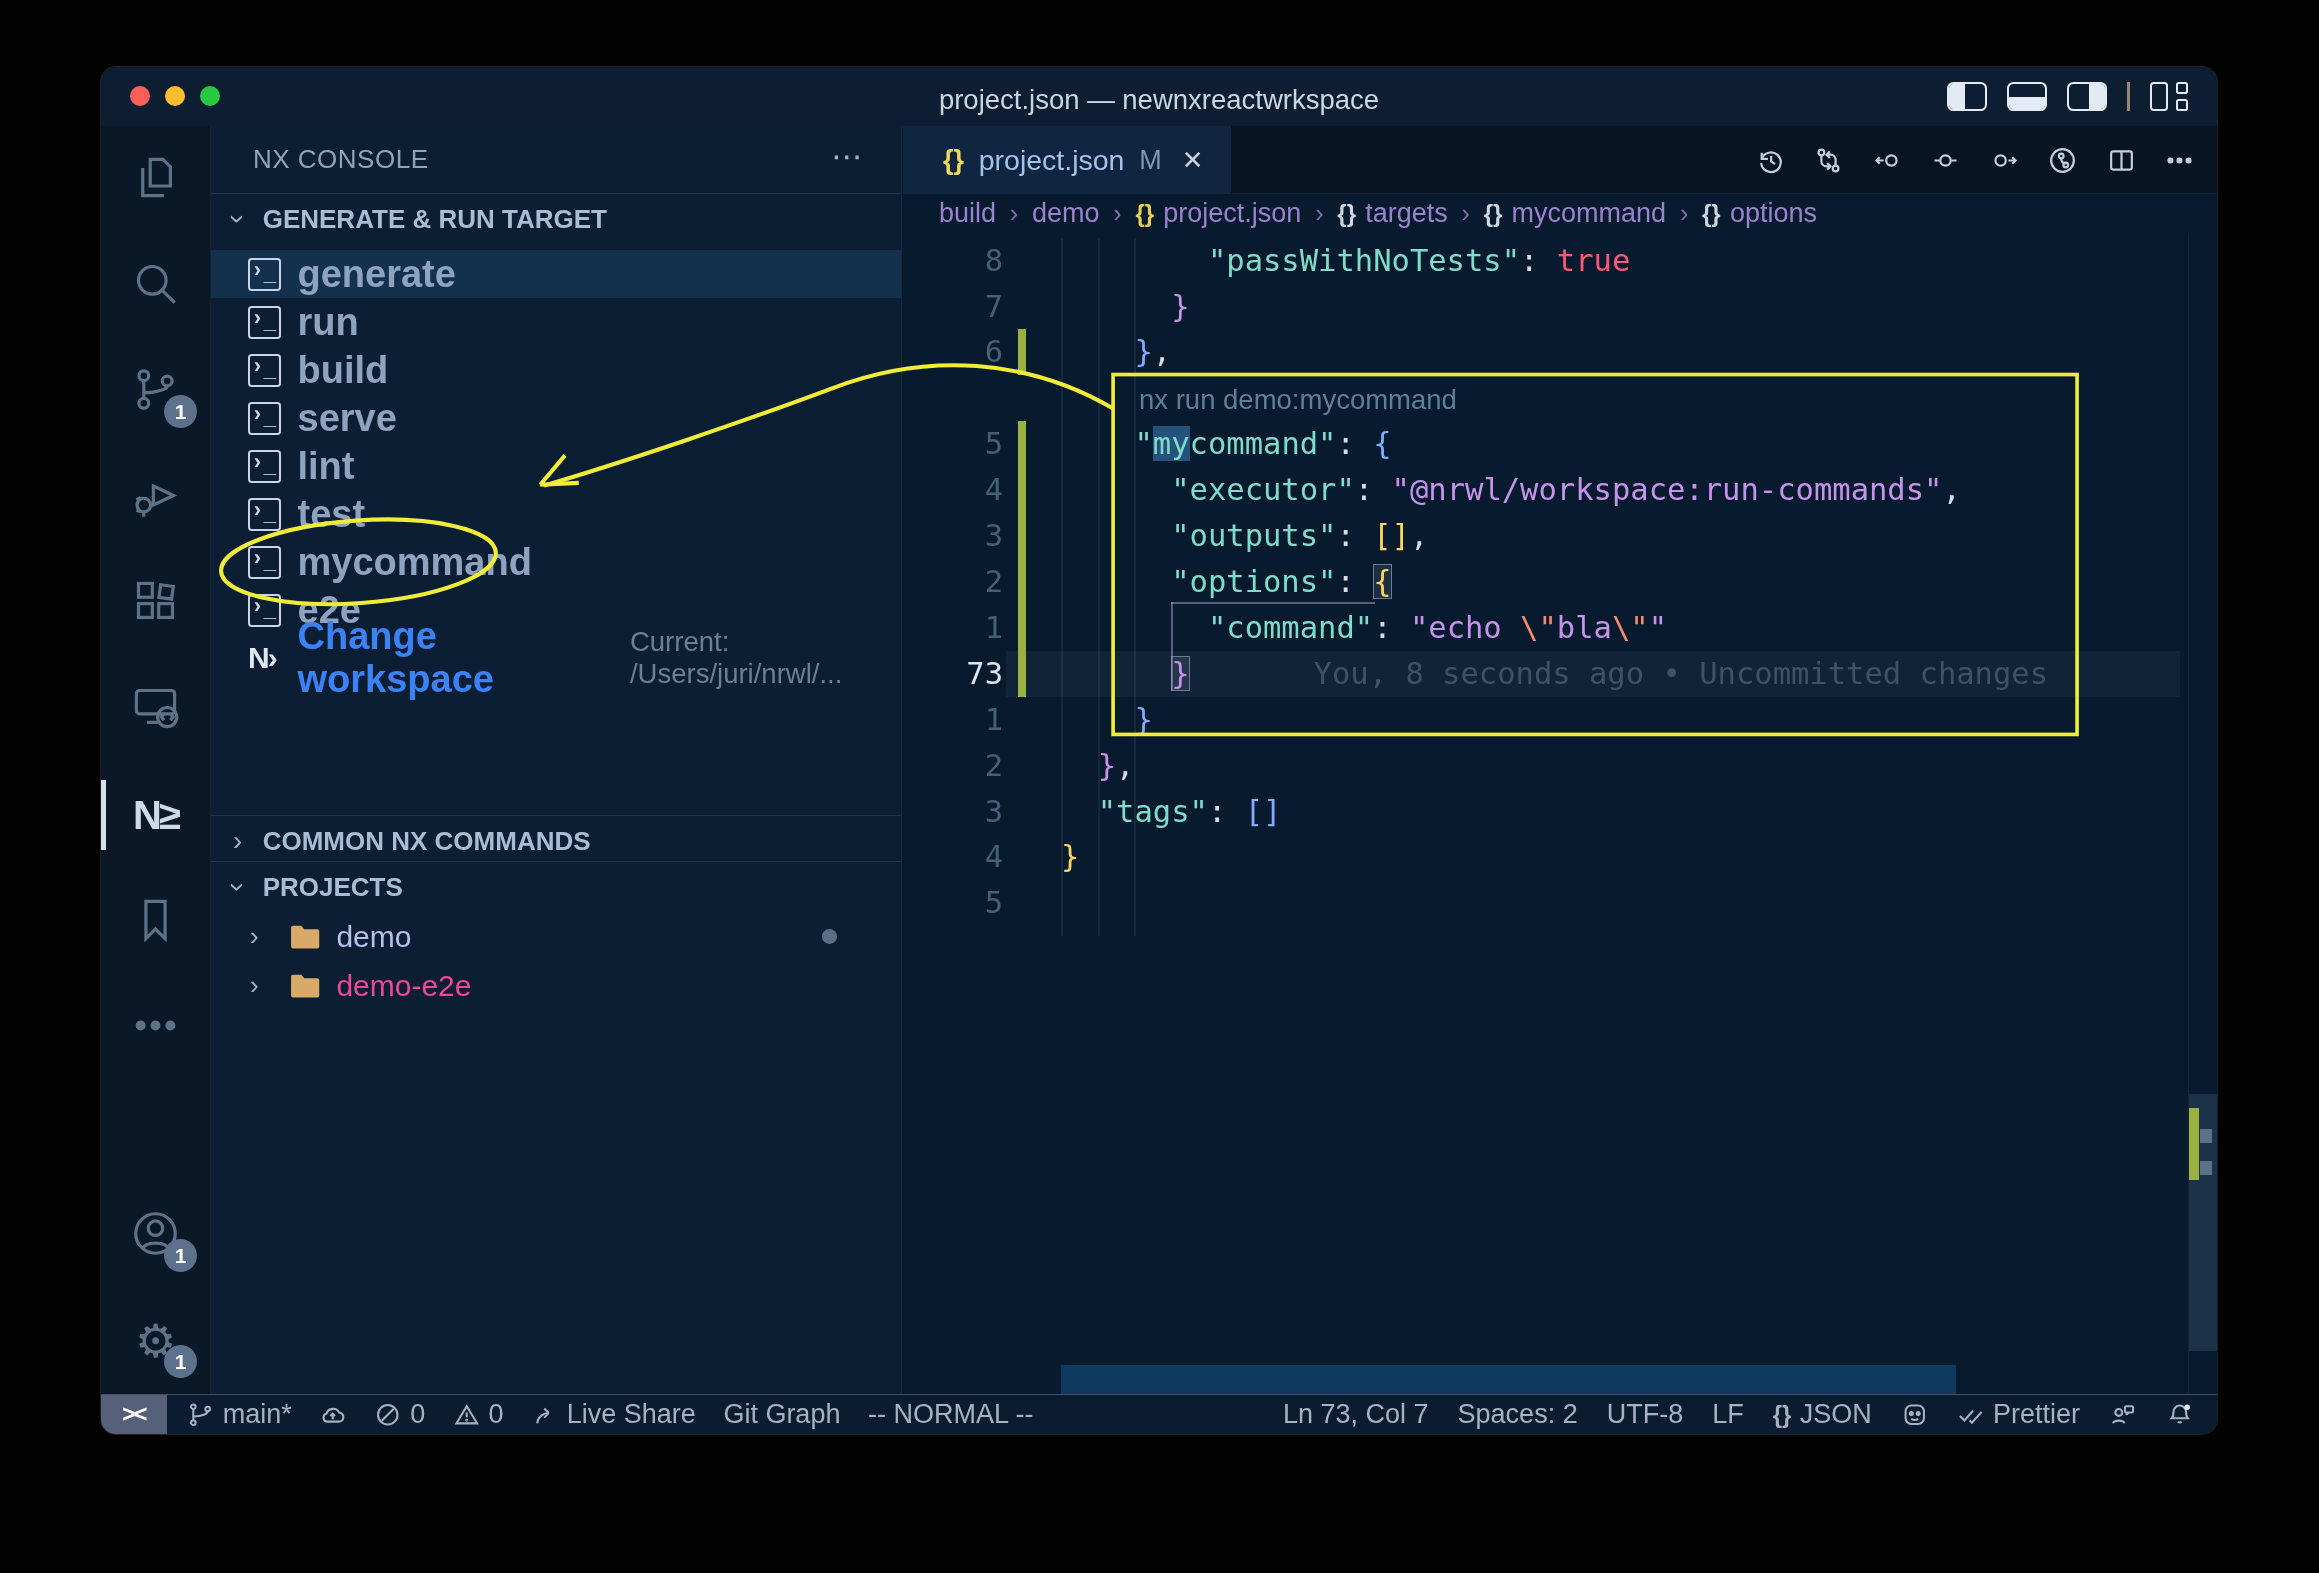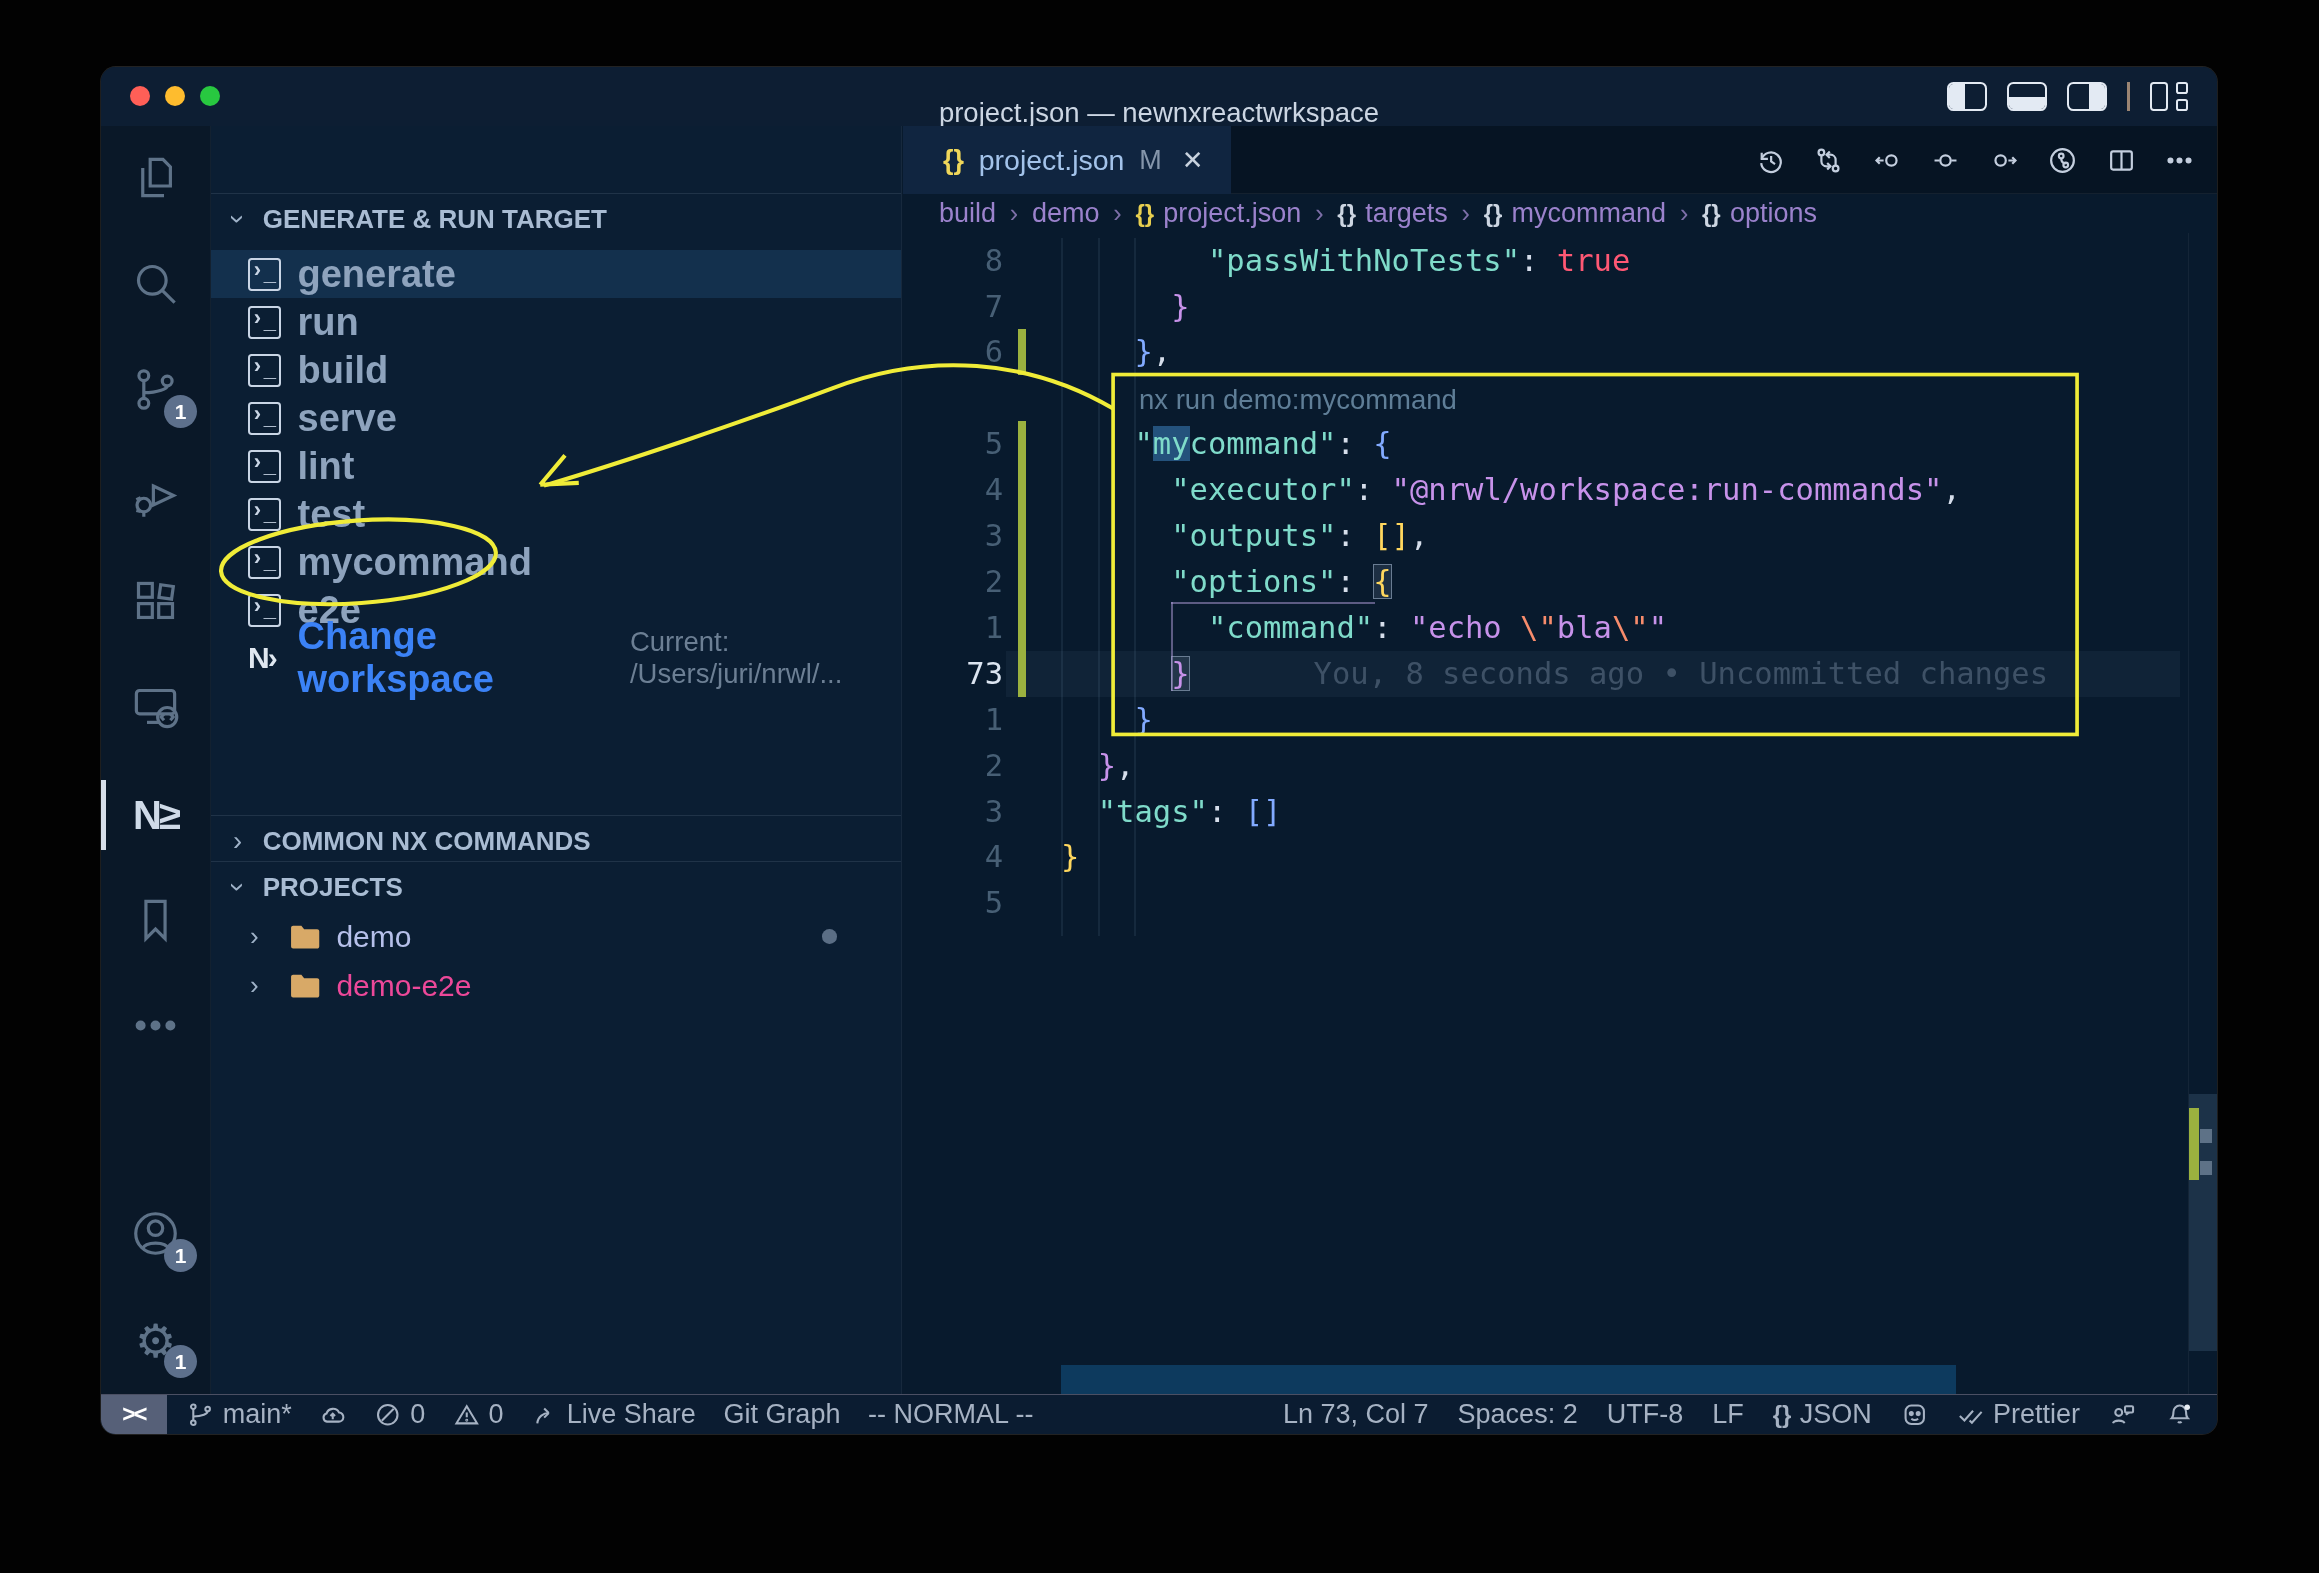--- a/index.html
+++ b/index.html
@@ -8,21 +8,21 @@
 
   
   .window { position:absolute; left:101px; top:67px; width:2116px; height:1367px;
             background:#081a2d; border-radius:14.7px; overflow:hidden;
             box-shadow:0 0 0 0.9px rgba(255,255,255,.13); }
 
   
   .titlebar { position:absolute; left:0; top:0; right:0; height:59px; background:#0d1e33; }
   .traffic { position:absolute; top:19px; width:20px; height:20px; border-radius:50%; }
   .t-red{ left:29px; background:#ff5f57; } .t-yellow{ left:64px; background:#febc2e; } .t-green{ left:99px; background:#28c840; }
-  .win-title { position:absolute; left:0; right:0; top:16px; height:59px; line-height:59px; text-align:center;
+  .win-title { position:absolute; left:0; right:0; top:3px; height:59px; line-height:59px; text-align:center;
                color:#ccd6e3; font-size:27.5px; }
   .layout-icons { position:absolute; right:27.5px; top:14.7px; display:flex; align-items:center; gap:20px; }
   .lt { width:40px; height:29px; border:2.3px solid #e3eaf3; border-radius:6.4px; position:relative; overflow:hidden; }
   .lt i { position:absolute; background:#e3eaf3; }
   .lt.left i{ left:0; top:0; bottom:0; width:45%; }
   .lt.bottom i{ left:0; right:0; bottom:0; height:45%; }
   .lt.right i{ right:0; top:0; bottom:0; width:45%; }
   .lt-sep { width:2.8px; height:29px; background:#9b8573; }
   .lt-custom { position:relative; width:40px; height:29px; }
   .lt-custom .r { position:absolute; left:0; top:0; width:18.4px; height:29px; border:2.3px solid #e3eaf3; border-radius:3.7px; }
@@ -234,20 +234,24 @@
             <span class="ab-badge">1</span>
           </div>
           <div class="ab-item">
             <span><span class="gear-glyph">⚙</span></span>
             <span class="ab-badge">1</span>
           </div>
         </div>
     </div>
 
     <div class="sidebar">
+      <div class="sb-header">
+        <span class="sb-title">NX CONSOLE</span>
+        <span class="sb-dots">⋯</span>
+      </div>
       <div class="sec-header" style="top:67px;">
         <span class="chev open">›</span>
         <span>GENERATE &amp; RUN TARGET</span>
       </div>
       <div class="target-list" id="target-list">
           <div class="sb-row selected">
             <span class="term-icon">
               <span class="gt">›</span>
               <span class="us">_</span>
             </span>

